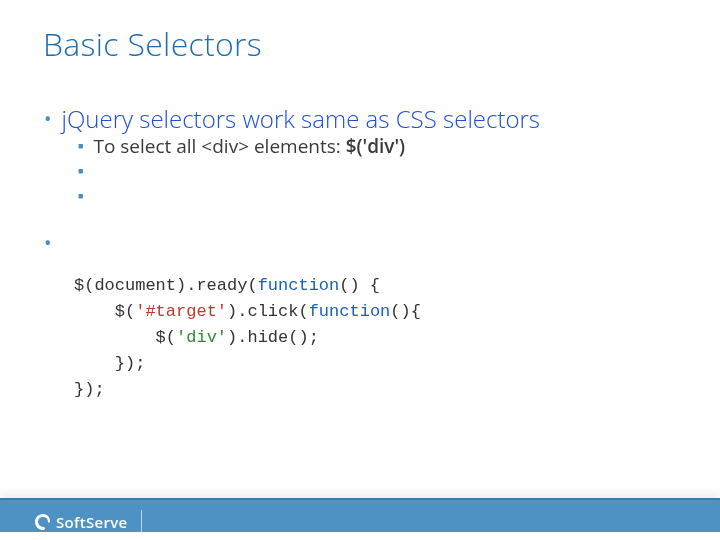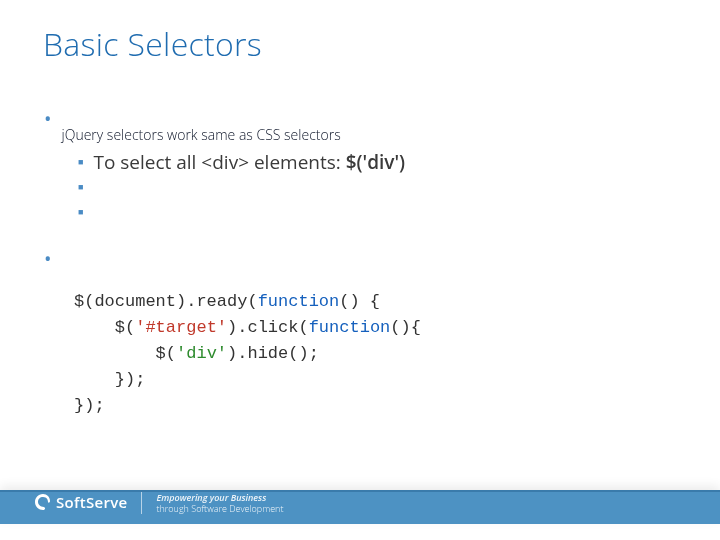--- a/index.html
+++ b/index.html
@@ -26,25 +26,24 @@
     align-items: flex-start;
     margin-bottom: 2px;
   }
   .bullet-dot {
     color: #4a8bc4;
     font-size: 20px;
     line-height: 28px;
     margin-right: 10px;
   }
   .bullet-text {
-    color: #0f172a;
-    font-size: 14px;
+    color: #1d4ed8;
+    font-size: 24px;
     font-weight: 300;
     line-height: 28px;
-    margin-top: 16px;
   }
   .sub-list {
     padding-left: 34px;
     margin-top: 2px;
     margin-bottom: 22px;
   }
   .sub-row {
     display: flex;
     align-items: flex-start;
     margin-bottom: 3px;
@@ -69,27 +68,27 @@
     padding-left: 30px;
     margin-top: 16px;
     line-height: 26px;
     white-space: pre;
   }
   .kw-blue { color: #1560bd; }
   .kw-red  { color: #c0392b; }
   .str-grn { color: #2e8b2e; }
   .footer {
     position: absolute;
-    bottom: 16px;
+    bottom: 8px;
     left: 0;
     width: 100%;
     height: 34px;
     background: #4d92c3;
     display: flex;
-    align-items: flex-start;
+    align-items: flex-end;
     padding-left: 34px;
     color: #fff;
     border-top: 2px solid #3a7bab;
     box-shadow: 0 -4px 10px rgba(0,0,0,0.08);
   }
   .logo-wrap { display: flex; align-items: center; }
   .logo-icon svg { display: block; }
   .logo-text {
     font-size: 15px;
     font-weight: 600;
@@ -151,17 +150,13 @@
 <div class="footer">
   <div class="logo-wrap">
     <span class="logo-icon">
       <svg width="18" height="18" viewBox="0 0 18 18">
           <path d="M9 1 C4 1 1 5 1 9 C1 13 4 17 9 17 C11 17 12 15 10 14 C6 14 4 11 4 9 C4 6 6 4 9 4 C13 4 14 7 14 9 C14 10 16 10 16 8 C16 4 13 1 9 1 Z" fill="#fff"></path>
         </svg>
     </span>
     <span class="logo-text">SoftServe</span>
   </div>
   <div class="divider"></div>
-  <div class="tagline">
-    <div class="l1">Empowering your Business</div>
-    <div class="l2">through Software Development</div>
-  </div>
 </div>
 
 </body></html>

